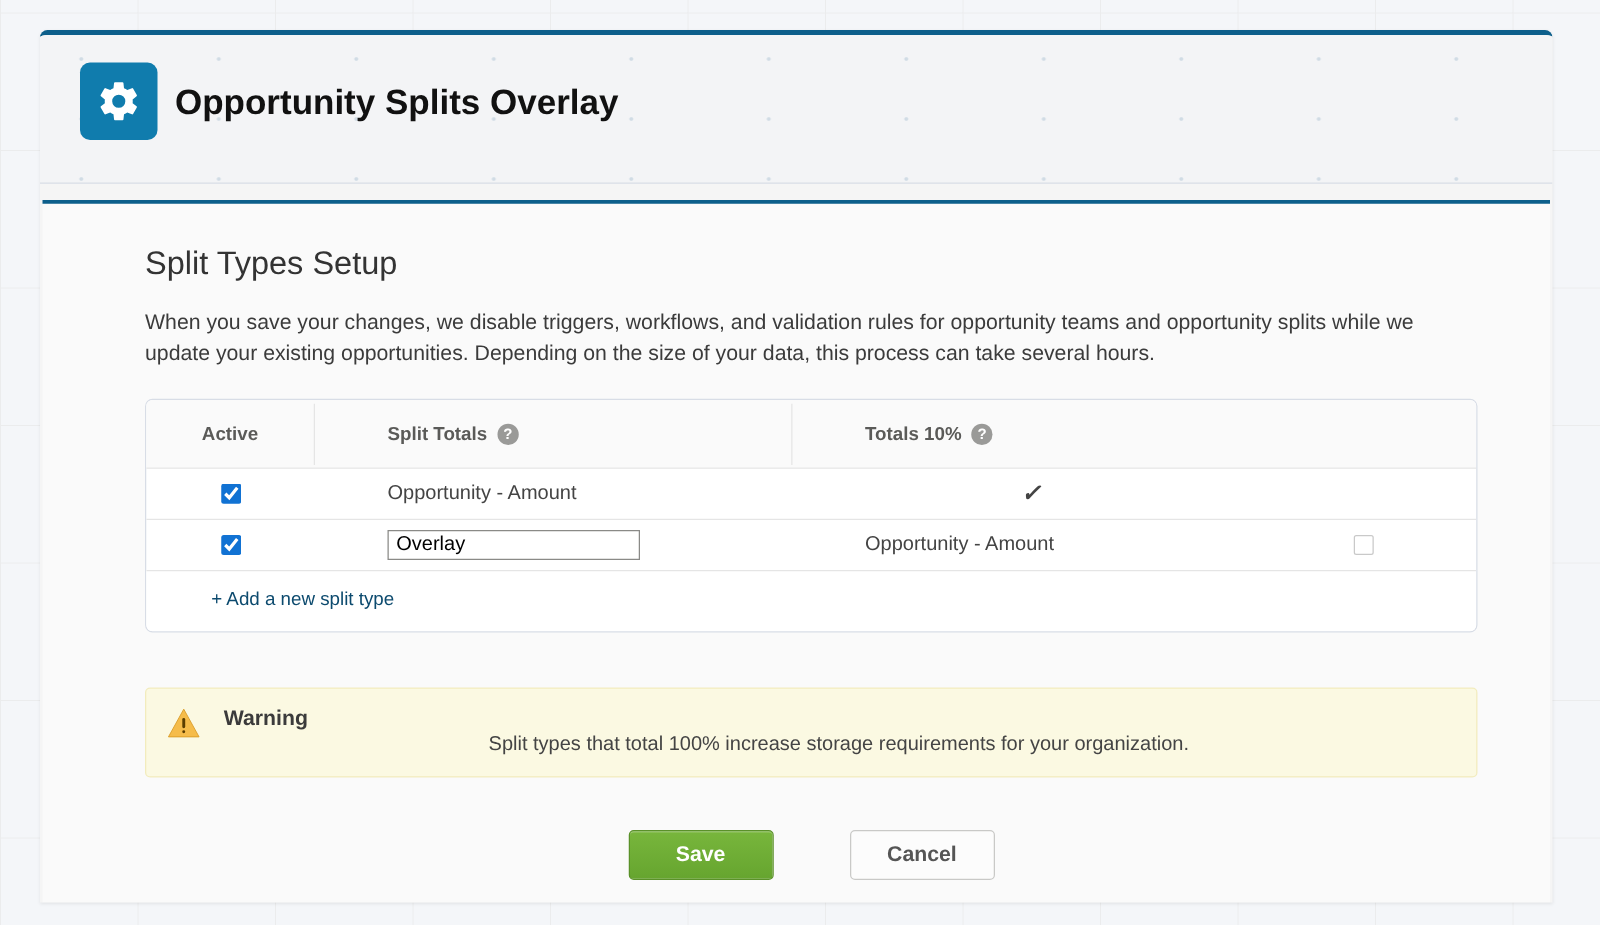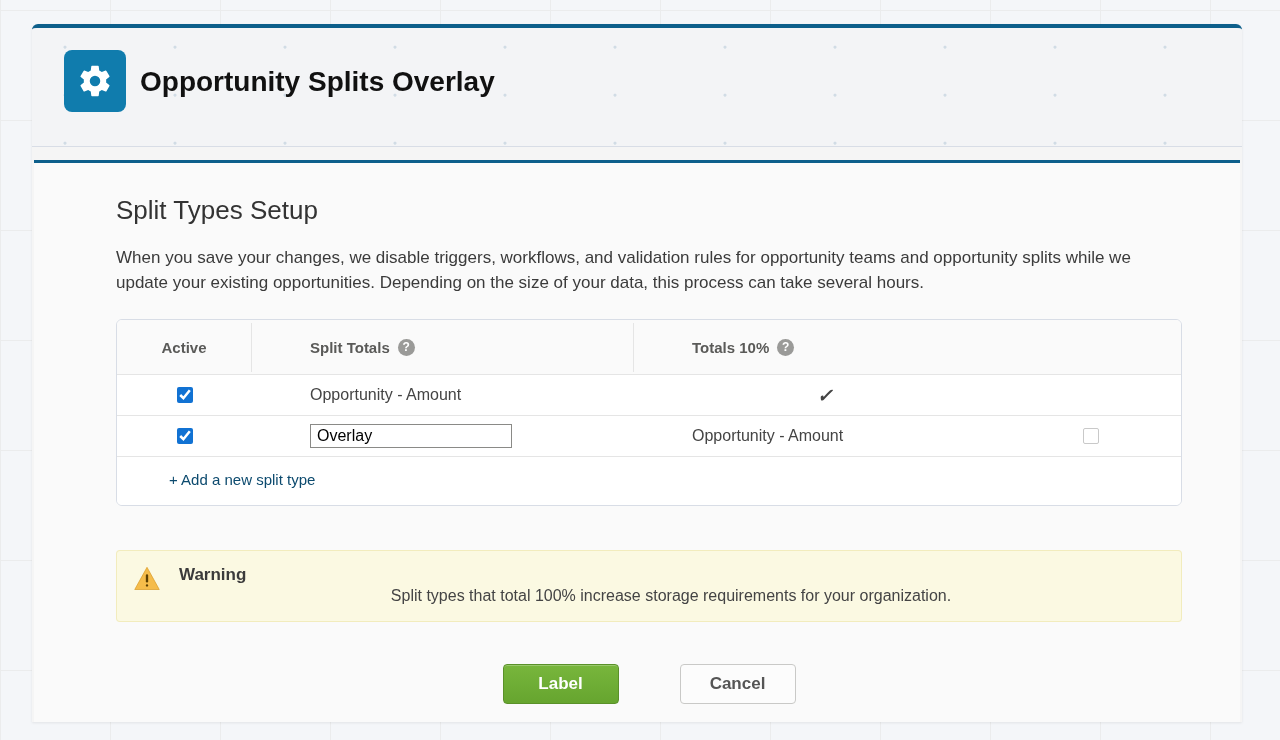--- a/index.html
+++ b/index.html
@@ -240,21 +240,21 @@
         <svg class="warn-icon" viewBox="0 0 24 24">
           <path fill="#f5bc4a" stroke="#d99a24" stroke-width=".6" d="M12 2 1.5 21h21Z"></path>
           <rect x="11" y="8" width="2" height="7" rx="1" fill="#5b3e00"></rect>
           <rect x="11" y="16.5" width="2" height="2" rx="1" fill="#5b3e00"></rect>
         </svg>
         <p class="warn-title">Warning</p>
         <p class="warn-text">Split types that total 100% increase storage requirements for your organization.</p>
       </div>
 
       <div class="btn-row">
-        <button class="btn btn-save">Label</button>
+        <button class="btn btn-save">Save</button>
         <button class="btn btn-cancel">Cancel</button>
       </div>
 
       <hr class="tail">
     </div>
   </div>
 
 </div>
 
 </body></html>

